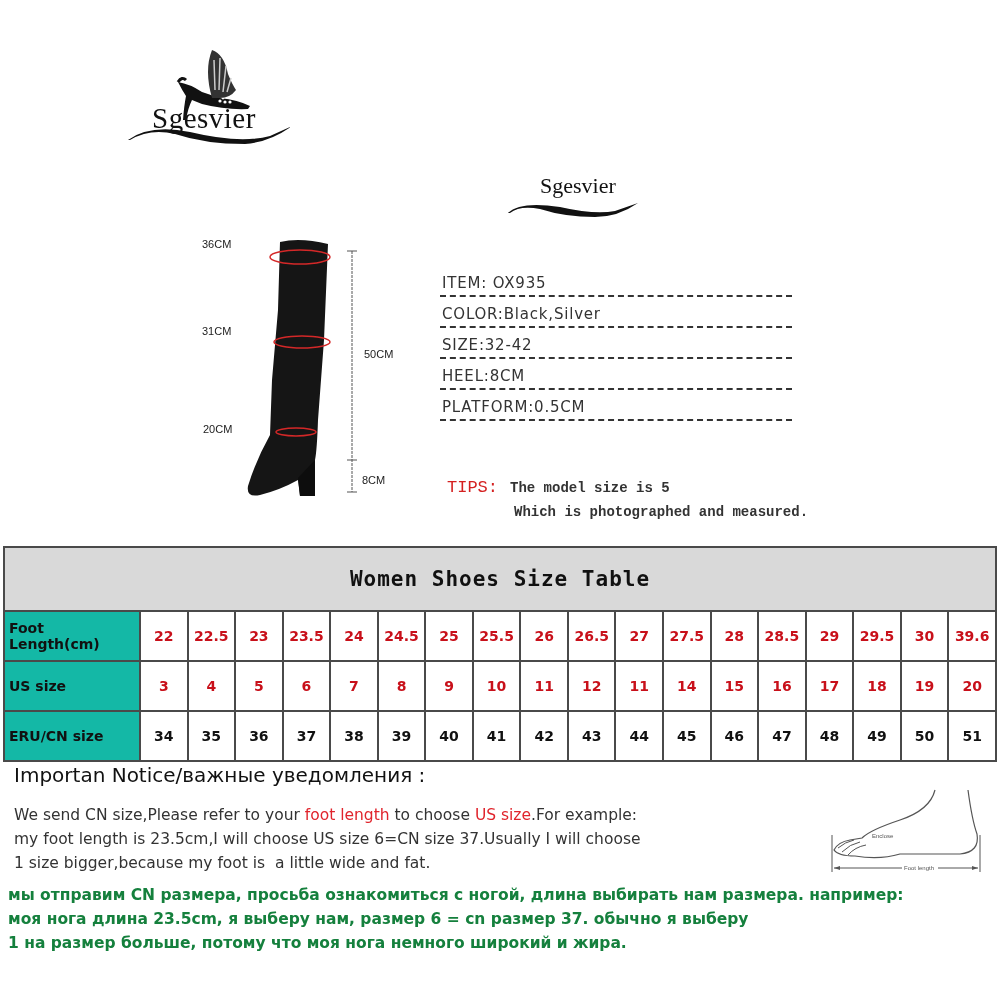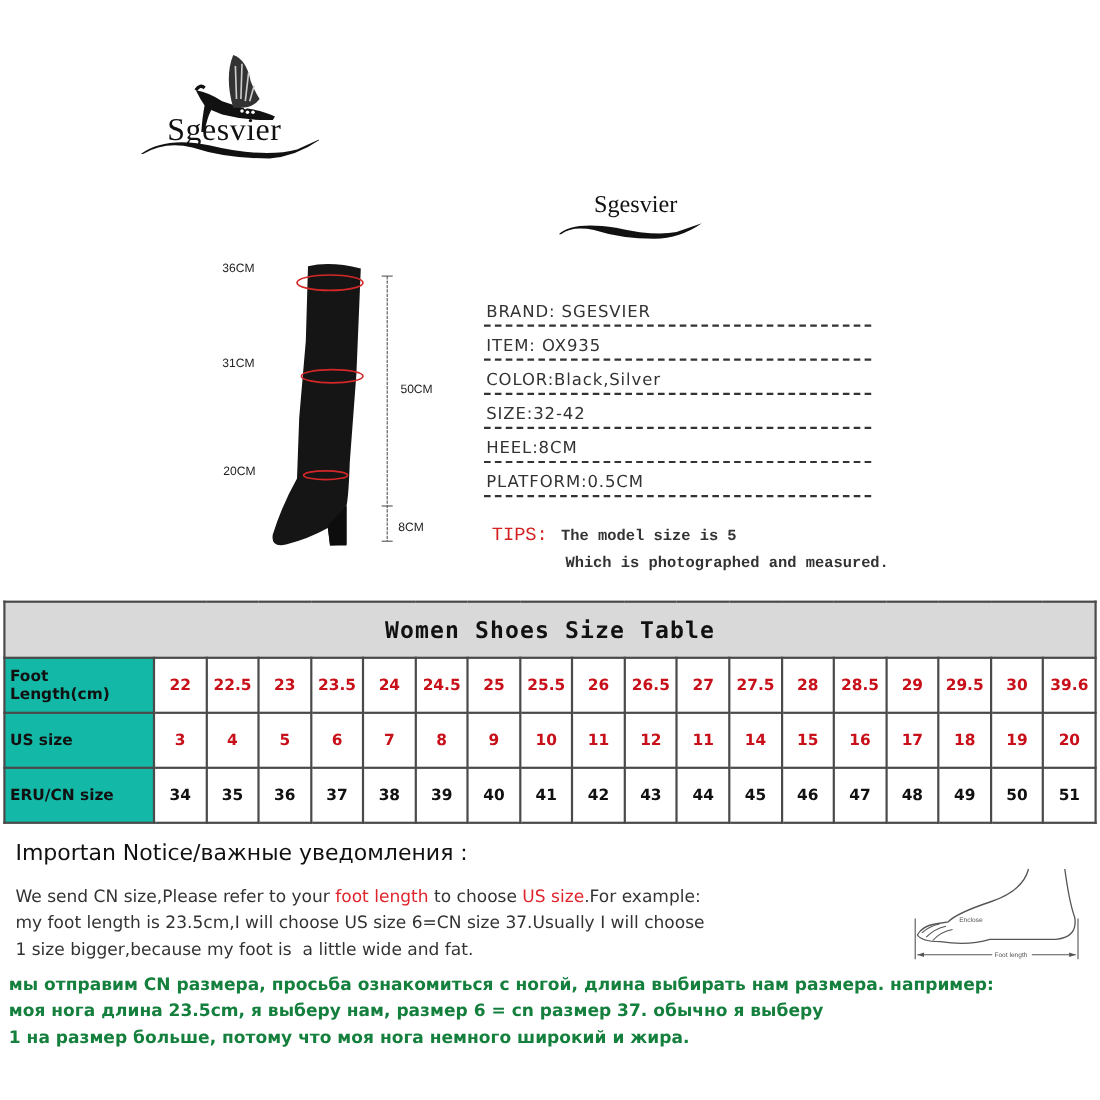--- a/index.html
+++ b/index.html
@@ -18,21 +18,21 @@
   .specs { position:absolute; left:440px; top:266px; width:352px; }
   .spec-row { height:31px; position:relative; border-bottom:2px dashed #333; border-image: none; }
   .spec-row span { position:absolute; left:2px; bottom:3px; font-family:"DejaVu Sans", sans-serif; font-size:15px; color:#333; letter-spacing:0.8px; }
 
   .tips { position:absolute; left:447px; top:478px; font-size:14px; font-weight:bold; color:#333; font-family:Liberation Mono, monospace; }
   .tips .tips-label { color:#d42020; font-size:17px; font-weight:normal; margin-right:12px; }
   .tips .line2 { position:absolute; left:67px; top:26px; white-space:nowrap; }
 
   table.size { position:absolute; left:3px; top:546px; width:994px; border-collapse:collapse; table-layout:fixed; }
   table.size td, table.size th { border:2px solid #4a4a4a; text-align:center; font-family:"DejaVu Sans", sans-serif; font-weight:bold; font-size:14px; height:50px; }
-  table.size th.title { background:#d9d9d9; font-family:"DejaVu Sans Mono", monospace; font-size:21px; letter-spacing:1px; color:#111; height:51px; }
+  table.size th.title { background:#d9d9d9; font-family:"DejaVu Sans Mono", monospace; font-size:21px; letter-spacing:1px; color:#111; height:64px; }
   table.size th.title span { position:relative; left:0px; }
   table.size td.label { background:#14b8a6; text-align:left; padding-left:4px; font-size:14px; color:#111; width:135px; }
   td.red { color:#c8101a; }
   td.black { color:#111; }
 
   .notice-title { position:absolute; left:14px; top:763px; font-size:20px; color:#111; font-family:"DejaVu Sans", sans-serif; }
   .notice-en { position:absolute; left:14px; top:803px; font-size:15.5px; line-height:24px; color:#333; font-family:"DejaVu Sans", sans-serif; }
   .notice-en .hl { color:#e0242c; }
   .notice-ru { position:absolute; left:8px; top:883px; font-size:15.5px; line-height:24px; color:#15803d; font-weight:bold; font-family:"DejaVu Sans", sans-serif; }
 
@@ -82,23 +82,20 @@
     <line x1="157" y1="272" x2="167" y2="272" stroke="#555" stroke-width="1"></line>
   </svg>
   <span class="meas" style="left:12px;top:18px;">36CM</span>
   <span class="meas" style="left:12px;top:105px;">31CM</span>
   <span class="meas" style="left:13px;top:203px;">20CM</span>
   <span class="meas" style="left:174px;top:128px;">50CM</span>
   <span class="meas" style="left:172px;top:254px;">8CM</span>
 </div>
 
 <div class="specs">
-  <div class="spec-row">
-      <span>BRAND: SGESVIER</span>
-    </div>
   <div class="spec-row">
       <span>ITEM: OX935</span>
     </div>
   <div class="spec-row">
       <span>COLOR:Black,Silver</span>
     </div>
   <div class="spec-row">
       <span>SIZE:32-42</span>
     </div>
   <div class="spec-row">

